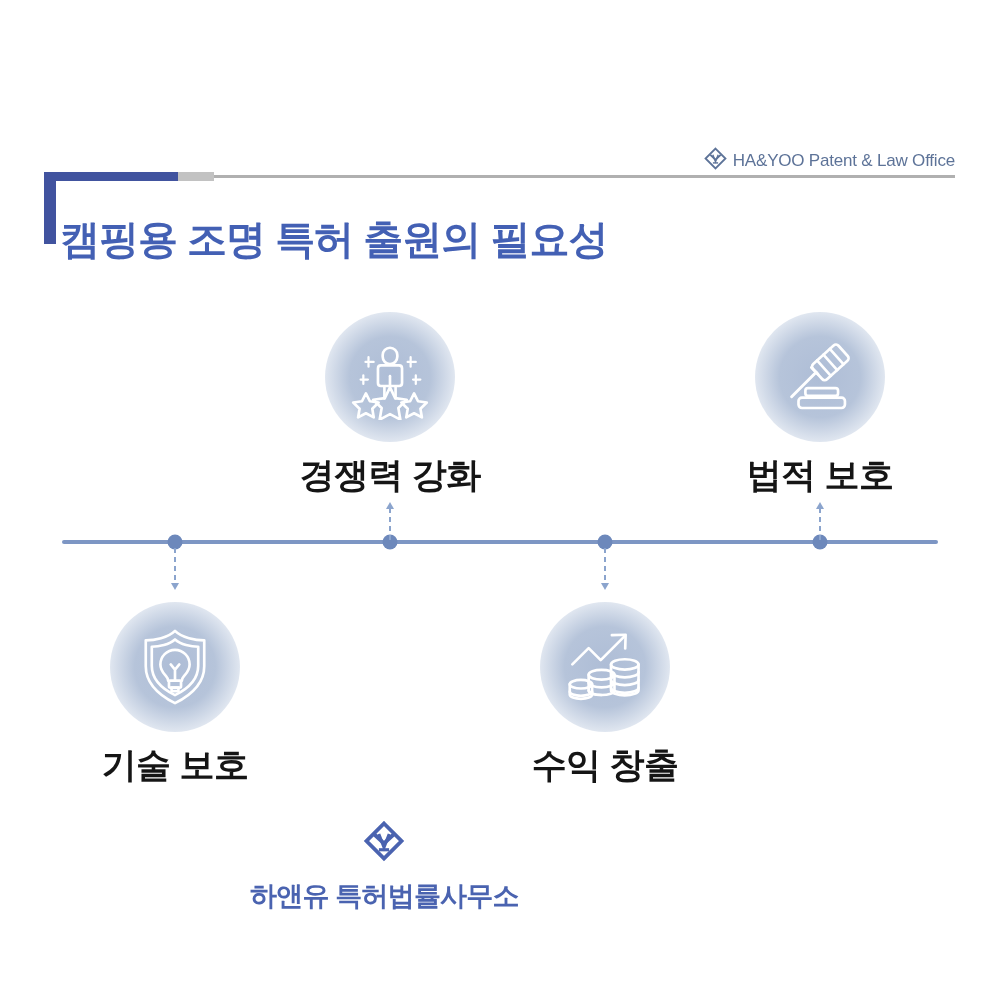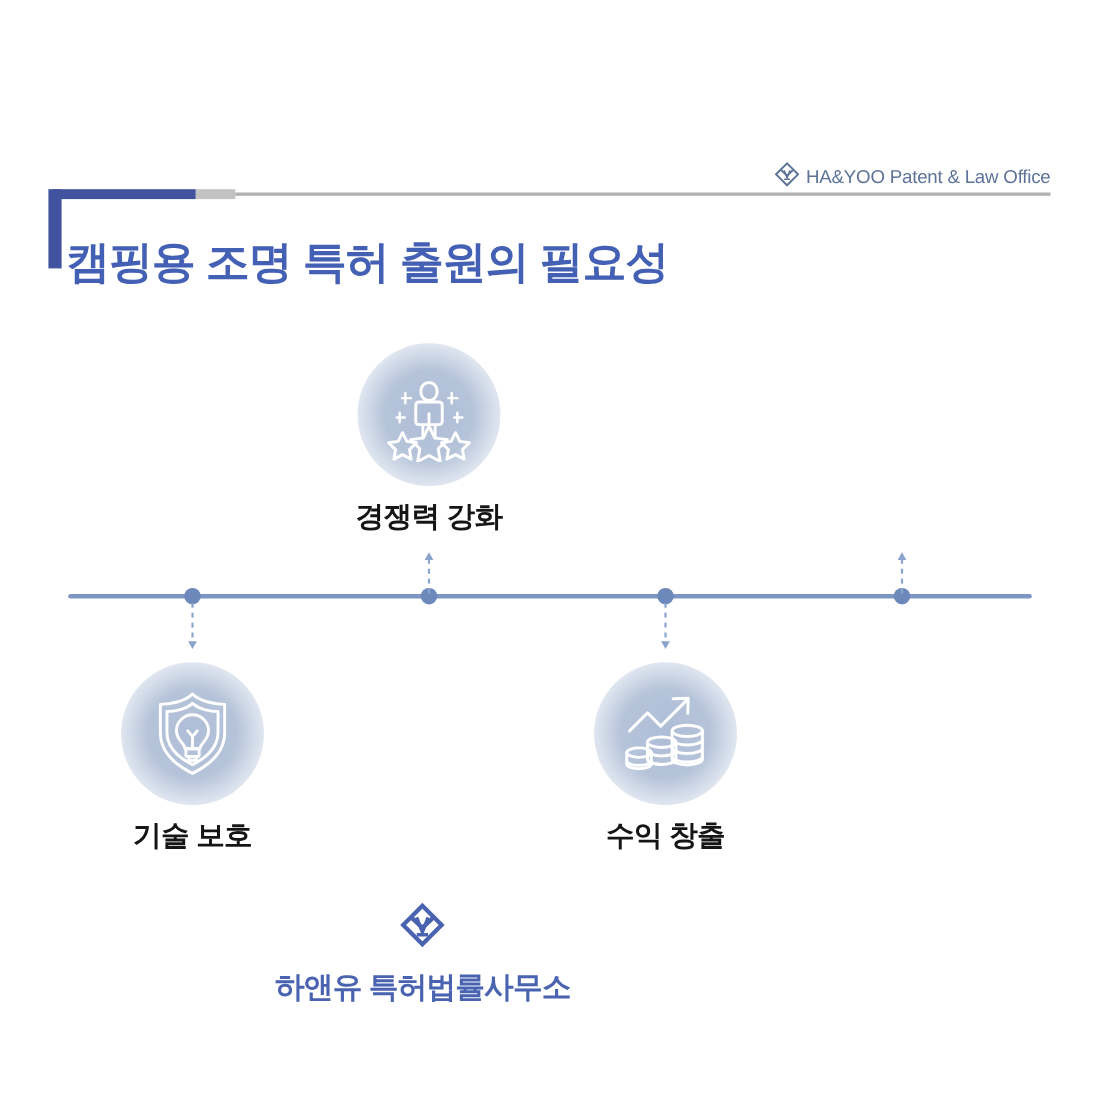--- a/index.html
+++ b/index.html
@@ -138,21 +138,21 @@
                 rgba(255,255,255,0) 86%);
   }
   .icon-badge svg {
     position: absolute;
     left: 50%; top: 50%;
     transform: translate(-50%, -50%);
   }
   .node-label {
     margin-top: 10px;
     text-align: center;
-    font-size: 26px;
+    font-size: 35px;
     font-weight: 700;
     color: #151515;
     letter-spacing: -0.6px;
     white-space: nowrap;
   }
 
   
   #footer-lockup {
     position: absolute;
     left: 250px; top: 820px;
@@ -238,20 +238,41 @@
 
           <path d="M22 69 L26.6 78.2 L36.8 79.7 L29.4 86.9 L31.1 97 L22 92.2 L12.9 97 L14.6 86.9 L7.2 79.7 L17.4 78.2 Z"></path>
 
           <path d="M78 69 L82.6 78.2 L92.8 79.7 L85.4 86.9 L87.1 97 L78 92.2 L68.9 97 L70.6 86.9 L63.2 79.7 L73.4 78.2 Z"></path>
         </g>
       </svg>
     </div>
     <div class="node-label">경쟁력 강화</div>
   </div>
 
+  <div class="node" style="left:712px; top:312px; width:216px;">
+    <div class="icon-badge">
+      <div class="halo"></div>
+      <svg width="86" height="86" viewBox="0 0 100 100">
+        <g fill="none" stroke="#ffffff" stroke-width="3.1" stroke-linecap="round" stroke-linejoin="round">
+
+          <g transform="rotate(-42 62 33)">
+            <rect x="42" y="21" width="40" height="24" rx="4"></rect>
+            <path d="M52 21 v24 M62 21 v24 M72 21 v24"></path>
+          </g>
+
+          <path d="M45.5 44.5 L17 73" stroke-width="3.4"></path>
+          <path d="M40 39 L47.5 46.5" stroke-width="3.4"></path>
+
+          <rect x="33" y="63" width="38" height="9" rx="3"></rect>
+          <rect x="25" y="74" width="54" height="12" rx="4"></rect>
+        </g>
+      </svg>
+    </div>
+    <div class="node-label">법적 보호</div>
+  </div>
 
   <div class="node" style="left:67px; top:602px; width:216px;">
     <div class="icon-badge">
       <div class="halo"></div>
       <svg width="86" height="86" viewBox="0 0 100 100">
         <g fill="none" stroke="#ffffff" stroke-width="3.1" stroke-linecap="round" stroke-linejoin="round">
 
           <path d="M50 8 C42 16 26 19 16 19 v30 c0 22 18 35 34 43 c16-8 34-21 34-43 V19 c-10 0-26-3-34-11 Z"></path>
 
           <path d="M50 18 C43.5 24 31 26.5 23 26.5 v22 c0 17.5 14 27.8 27 34.2 c13-6.4 27-16.7 27-34.2 v-22 c-8 0-20.5-2.5-27-8.5 Z"></path>

